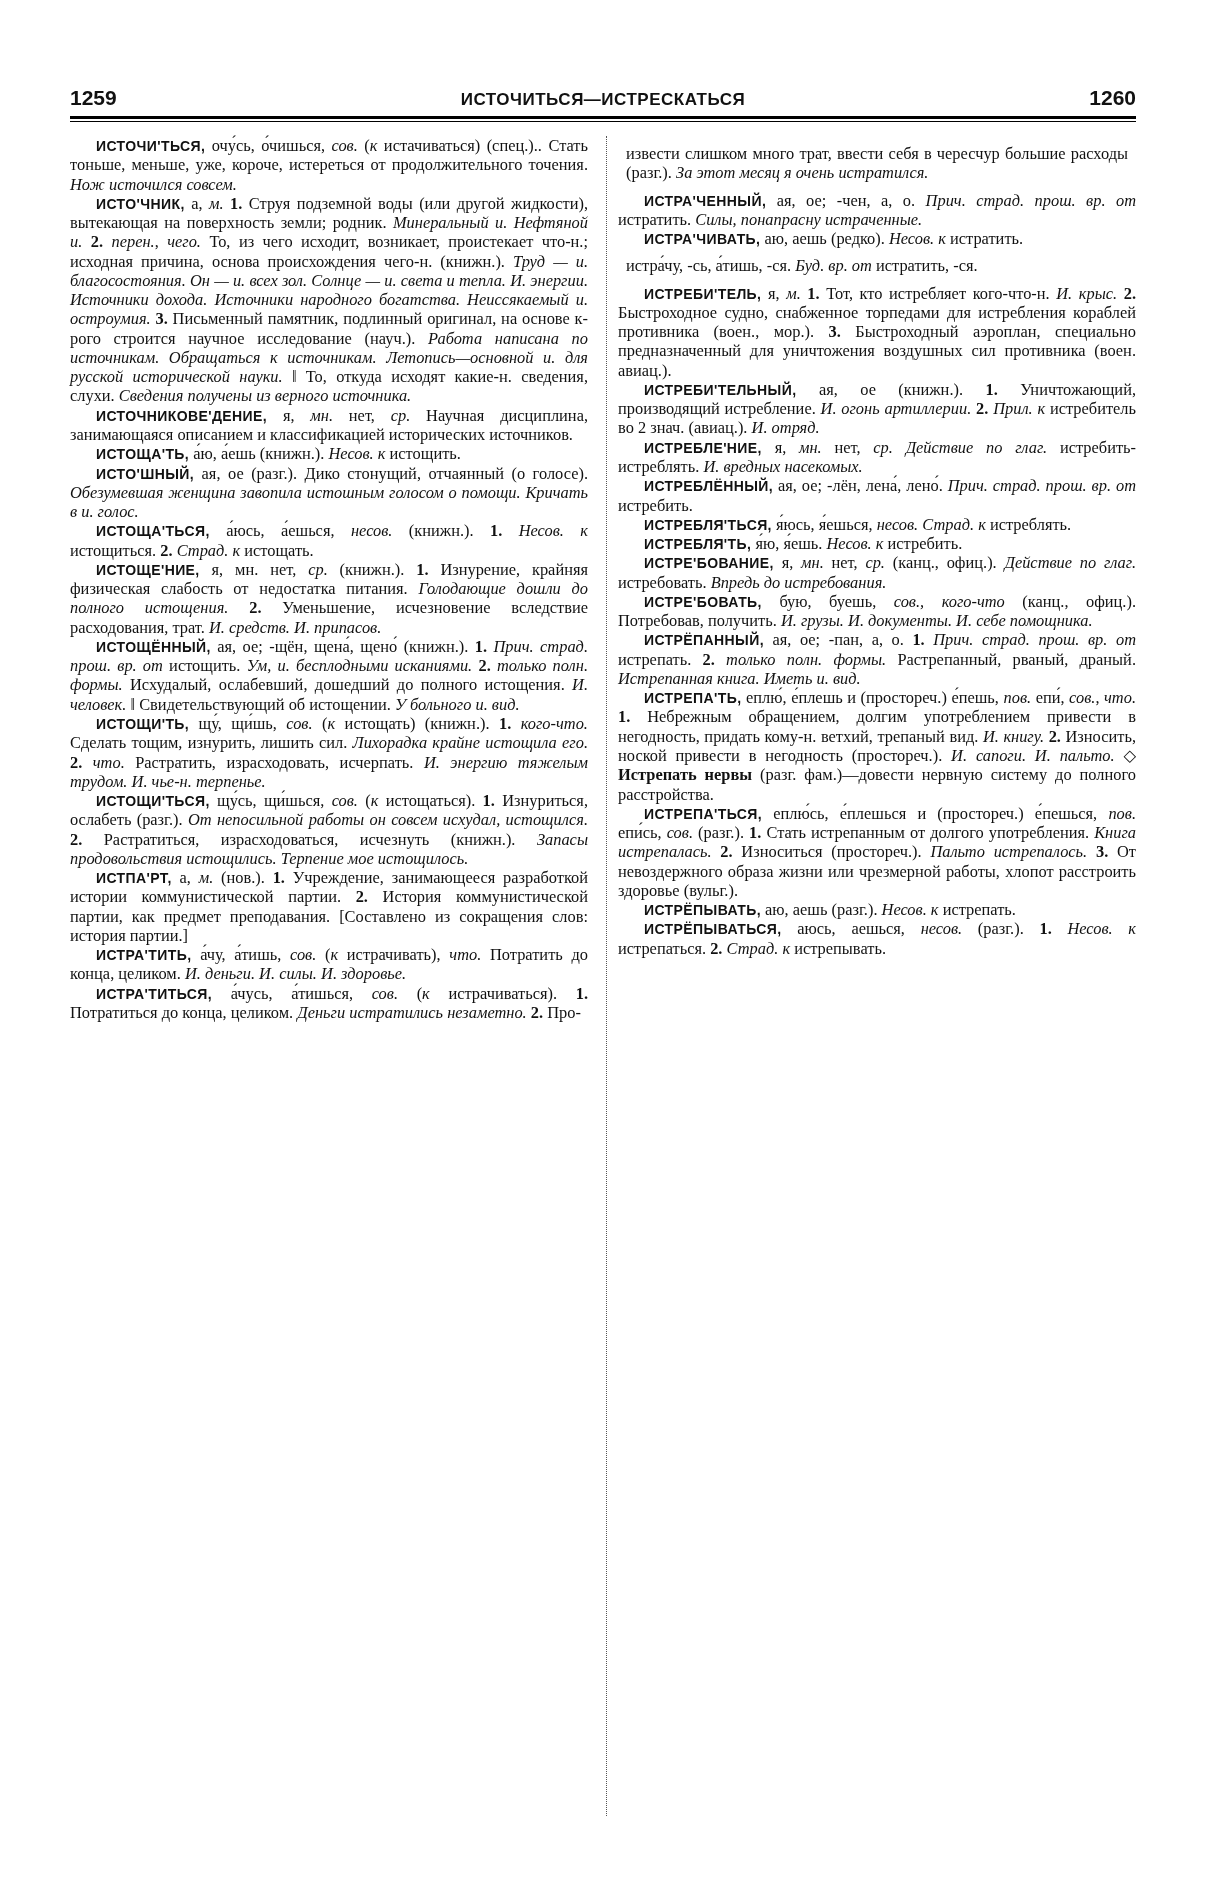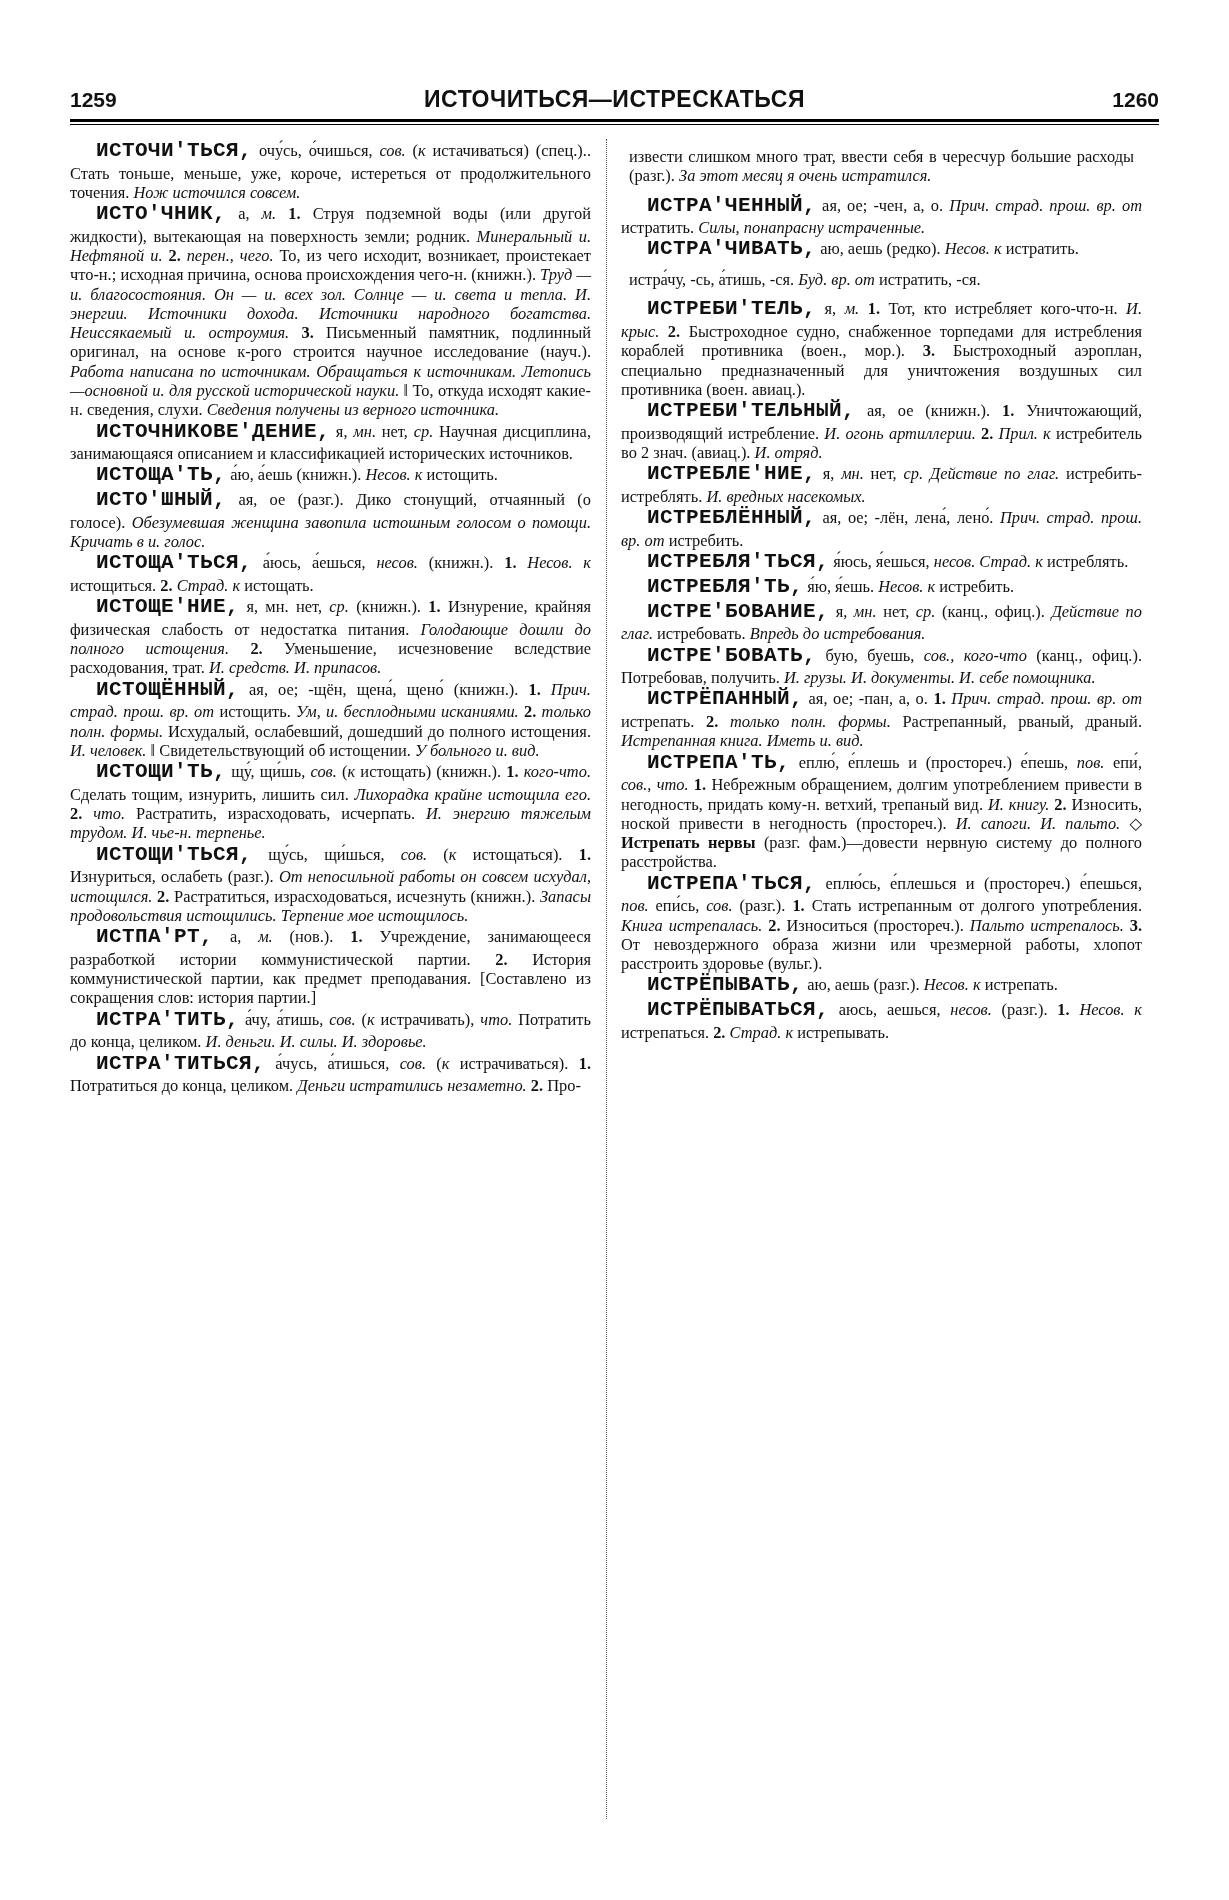--- a/index.html
+++ b/index.html
@@ -11,36 +11,36 @@
     width: 1229px;
     height: 1900px;
     font-family: "Liberation Serif", serif;
     color: #111;
   }
   .page {
     position: relative;
     width: 1229px;
     height: 1900px;
     box-sizing: border-box;
-    padding: 86px 70px 40px 70px;
+    padding: 86px 93px 40px 70px;
   }
   .header {
     display: flex;
     align-items: baseline;
     justify-content: space-between;
     font-family: "Liberation Sans", sans-serif;
     font-weight: bold;
     padding: 0 0 6px 0;
   }
   .header .pageno {
     font-size: 21px;
     letter-spacing: 0px;
   }
   .header .runhead {
-    font-size: 23px;
+    font-size: 17px;
     letter-spacing: 0.5px;
   }
   .rule {
     border-top: 3px solid #000;
     border-bottom: 1px solid #000;
     height: 2px;
     margin-bottom: 14px;
   }
   .columns {
     position: relative;
@@ -66,23 +66,23 @@
   }
   p.e {
     margin: 0;
     text-indent: 26px;
   }
   p.cont {
     margin: 8px;
     text-indent: 0;
   }
   .hw {
-    font-family: Liberation Mono, monospace;
+    font-family: Liberation Sans, sans-serif;
     font-weight: bold;
-    font-size: 21px;
+    font-size: 14px;
     letter-spacing: 0.4px;
   }
 </style>
 </head>
 <body>
 
 <div class="page">
 
   <div class="header">
     <div class="pageno">1259</div>

